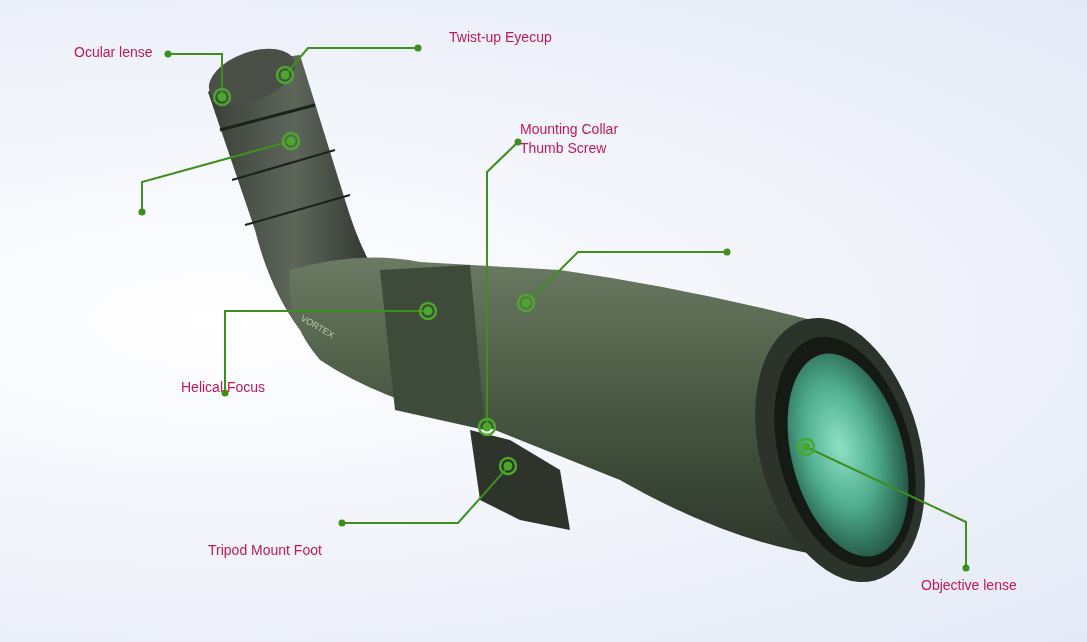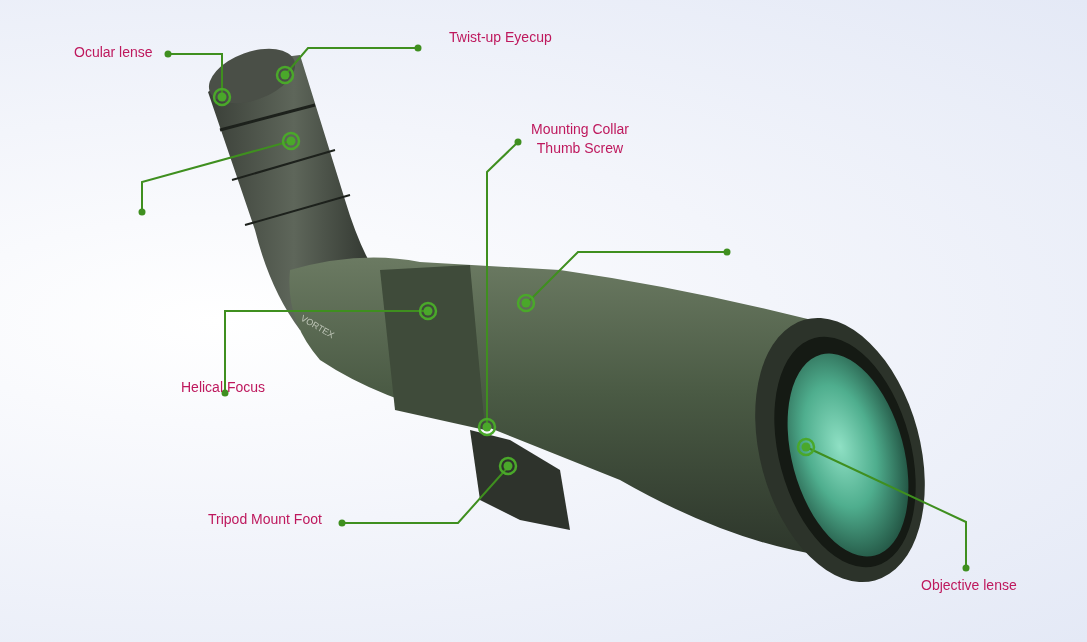--- a/index.html
+++ b/index.html
@@ -1,21 +1,21 @@
 <!DOCTYPE html>
 <html><head>
 <meta charset="utf-8">
 <style>
   html,body{margin:0;padding:0;}
   body{width:1087px;height:642px;overflow:hidden;position:relative;
     background:radial-gradient(ellipse at 20% 50%, #ffffff 0%, #f3f5fb 45%, #e4e9f6 100%);
     font-family:"Liberation Sans", sans-serif;}
   #stage{position:absolute;left:0;top:0;width:1087px;height:642px;}
   .label{position:absolute;font-size:14px;color:#be185d;line-height:19px;white-space:nowrap;}
-  .label.center{text-align:center;}
+  .label.center{}
   svg{position:absolute;left:0;top:0;}
 </style>
 </head>
 <body>
 
 <div id="stage">
 
 <svg width="1087" height="642" viewBox="0 0 1087 642">
   <defs>
     <linearGradient id="bodyG" x1="0" y1="0" x2="0" y2="1">
@@ -118,17 +118,17 @@
 
 <div class="label center" style="left:520px;top:120px;width:120px;">
   <div>Mounting Collar</div>
   <div>Thumb Screw</div>
 </div>
 
 
 
 <div class="label" style="left:181px;top:378px;"><span>Helical Focus</span></div>
 
-<div class="label" style="left:208px;top:510px;"><span>Tripod Mount Foot</span></div>
+<div class="label" style="left:208px;top:541px;"><span>Tripod Mount Foot</span></div>
 
 <div class="label" style="left:921px;top:576px;text-align:center;"><span>Objective lense</span></div>
 
 </div>
 
 </body></html>

